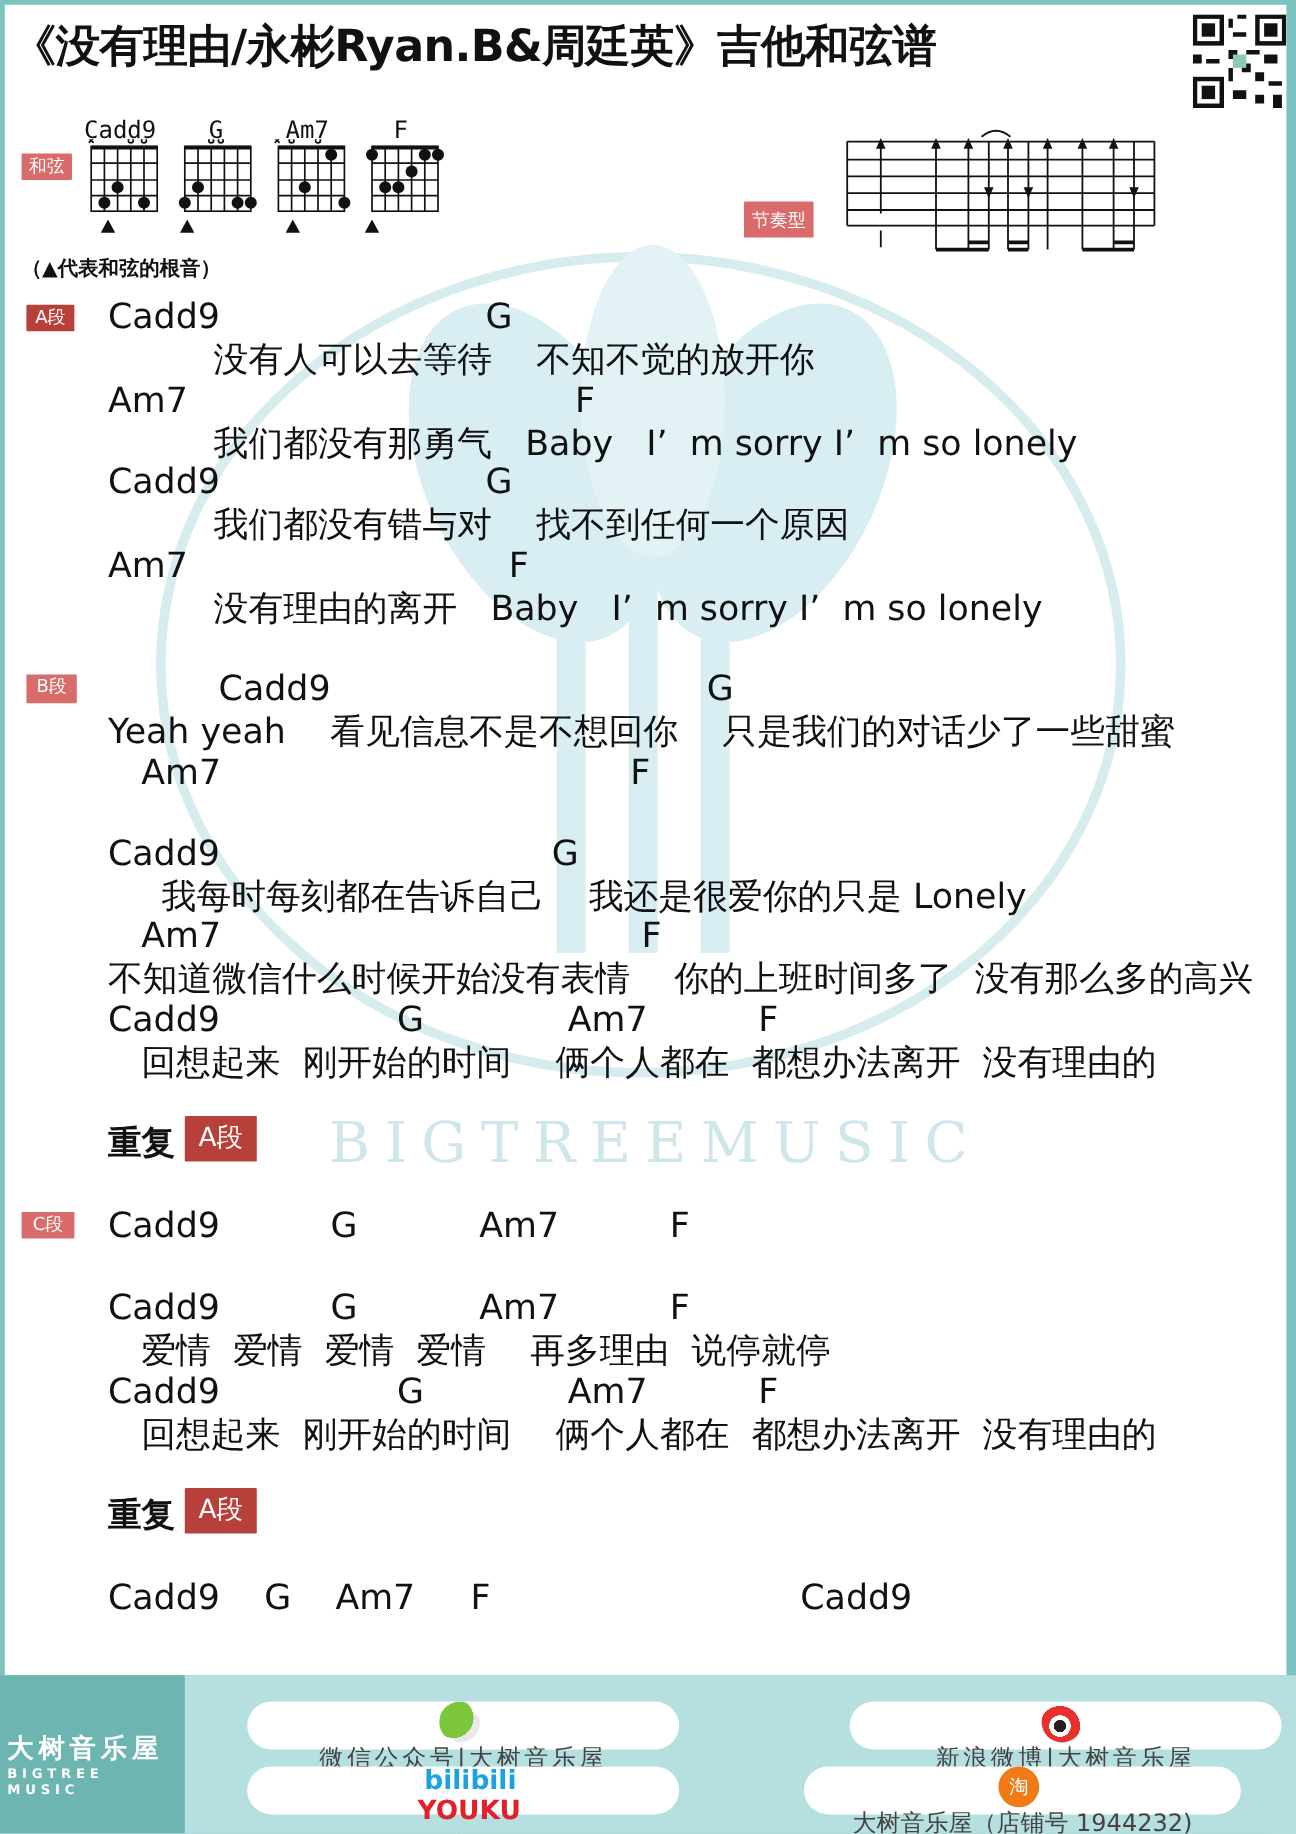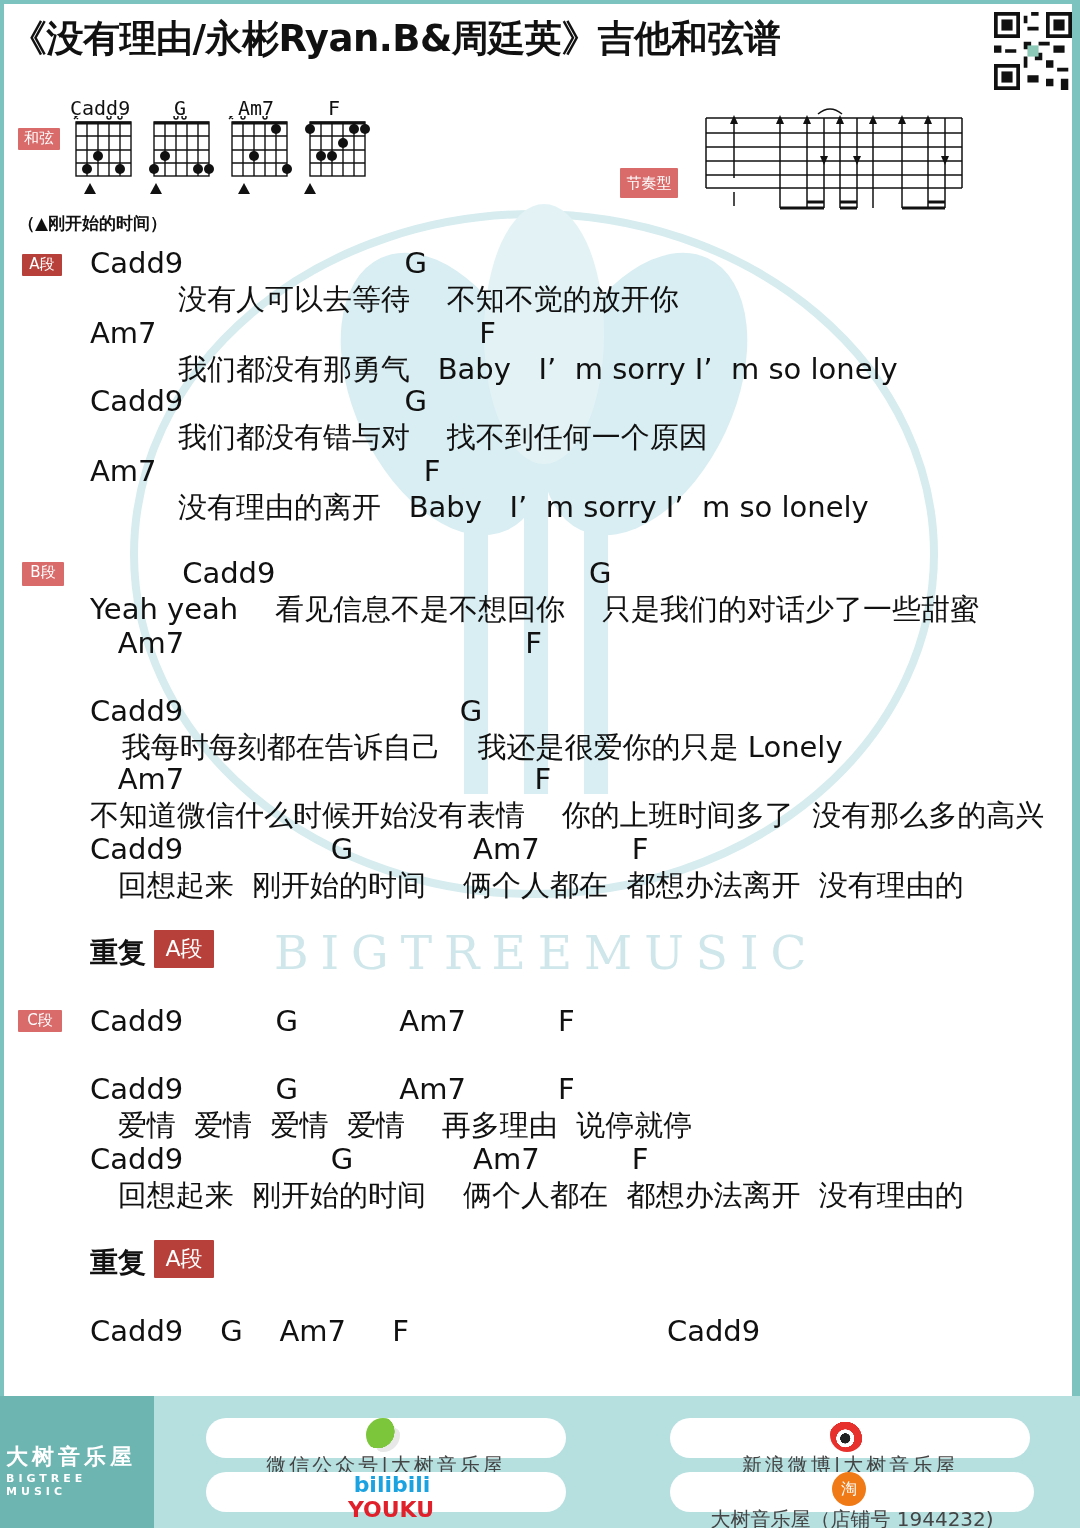--- a/index.html
+++ b/index.html
@@ -139,21 +139,21 @@
     <g fill="#111">
         <circle cx="244" cy="13" r="5"></circle>
         <circle cx="288" cy="13" r="5"></circle>
         <circle cx="299" cy="13" r="5"></circle>
         <circle cx="277" cy="27" r="5"></circle>
         <circle cx="255" cy="40" r="5"></circle>
         <circle cx="266" cy="40" r="5"></circle>
         <path d="M238 78l6-11 6 11z"></path>
       </g>
   </svg>
-  <div class="root-note">（▲刚开始的时间）</div>
+  <div class="root-note">（▲代表和弦的根音）</div>
 
   <div class="badge" style="left:616px;top:132px;width:58px;height:30px;line-height:30px;margin-top:32px;">节奏型</div>
   <svg style="position:absolute;left:696px;top:96px" width="270" height="112">
     <g stroke="#111" stroke-width="1.5" fill="none">
       <line x1="6" y1="18" x2="262" y2="18"></line>
         <line x1="6" y1="33" x2="262" y2="33"></line>
         <line x1="6" y1="47" x2="262" y2="47"></line>
       <line x1="6" y1="61" x2="262" y2="61"></line>
         <line x1="6" y1="75" x2="262" y2="75"></line>
         <line x1="6" y1="88" x2="262" y2="88"></line>
@@ -200,21 +200,21 @@
   <div class="line" style="left:86px;top:380px">Cadd9                        G</div>
   <div class="line" style="left:86px;top:416px"><span style="display:inline-block;width:88px"></span><span>我们都没有错与对    找不到任何一个原因</span></div>
   <div class="line" style="left:86px;top:450px">Am7                             F</div>
   <div class="line" style="left:86px;top:486px"><span style="display:inline-block;width:88px"></span><span>没有理由的离开   Baby   I’  m sorry I’  m so lonely</span></div>
 
   <div class="badge" style="left:18px;top:558px;width:42px;height:24px;">B段</div>
   <div class="line" style="left:86px;top:552px">          Cadd9                                  G</div>
   <div class="line" style="left:86px;top:588px">Yeah yeah    看见信息不是不想回你    只是我们的对话少了一些甜蜜</div>
   <div class="line" style="left:86px;top:622px">   Am7                                     F</div>
   <div class="line" style="left:86px;top:690px">Cadd9                              G</div>
-  <div class="line" style="left:90px;top:726px">   我每时每刻都在告诉自己    我还是很爱你的只是 Lonely</div>
+  <div class="line" style="left:103px;top:726px">   我每时每刻都在告诉自己    我还是很爱你的只是 Lonely</div>
   <div class="line" style="left:86px;top:758px">   Am7                                      F</div>
   <div class="line" style="left:86px;top:794px">不知道微信什么时候开始没有表情    你的上班时间多了  没有那么多的高兴</div>
   <div class="line" style="left:86px;top:828px">Cadd9                G             Am7          F</div>
   <div class="line" style="left:86px;top:864px">   回想起来  刚开始的时间    俩个人都在  都想办法离开  没有理由的</div>
 
   <div class="repeat" style="left:86px;top:930px">重复</div>
   <div class="badge dark" style="left:150px;top:926px;width:60px;height:38px;line-height:38px;font-size:22px;">A段</div>
 
   <div class="badge" style="left:14px;top:1006px;width:44px;height:22px;">C段</div>
   <div class="line" style="left:86px;top:1000px">Cadd9          G           Am7          F</div>
@@ -237,21 +237,21 @@
   <div class="pill" style="left:206px;top:22px;width:360px;">
     <span class="ico" style="background:radial-gradient(circle at 35% 40%, #7bc63a 0 55%, transparent 56%), radial-gradient(circle at 65% 65%, #e8e8e8 0 45%, transparent 46%);"></span>
     <span>微信公众号|大树音乐屋</span>
   </div>
   <div class="pill" style="left:206px;top:76px;width:360px;letter-spacing:0;">
     <span style="margin-left:12px;color:#1aa3e0;font-weight:bold;font-size:22px;">bilibili</span>
     <span style="margin-left:10px;color:#e0202a;font-weight:bold;font-size:22px;">YOUKU</span>
     <span style="margin-left:8px;color:#2bb24c;font-size:20px;">▶</span>
     <span style="margin-left:8px;">大树音乐屋</span>
   </div>
-  <div class="pill" style="left:670px;top:22px;width:360px;">
+  <div class="pill" style="left:708px;top:22px;width:360px;">
     <span class="ico" style="background:radial-gradient(circle at 45% 60%, #222 0 18%, #fff 19% 32%, #e6312d 33% 60%, transparent 61%);"></span>
     <span>新浪微博|大树音乐屋</span>
   </div>
   <div class="pill" style="left:670px;top:76px;width:364px;letter-spacing:0;">
     <span class="ico" style="background:#f07a16;color:#fff;font-size:16px;text-align:center;line-height:34px;">淘</span>
     <span>大树音乐屋（店铺号 1944232)</span>
   </div>
 </div>
 
 </body></html>

